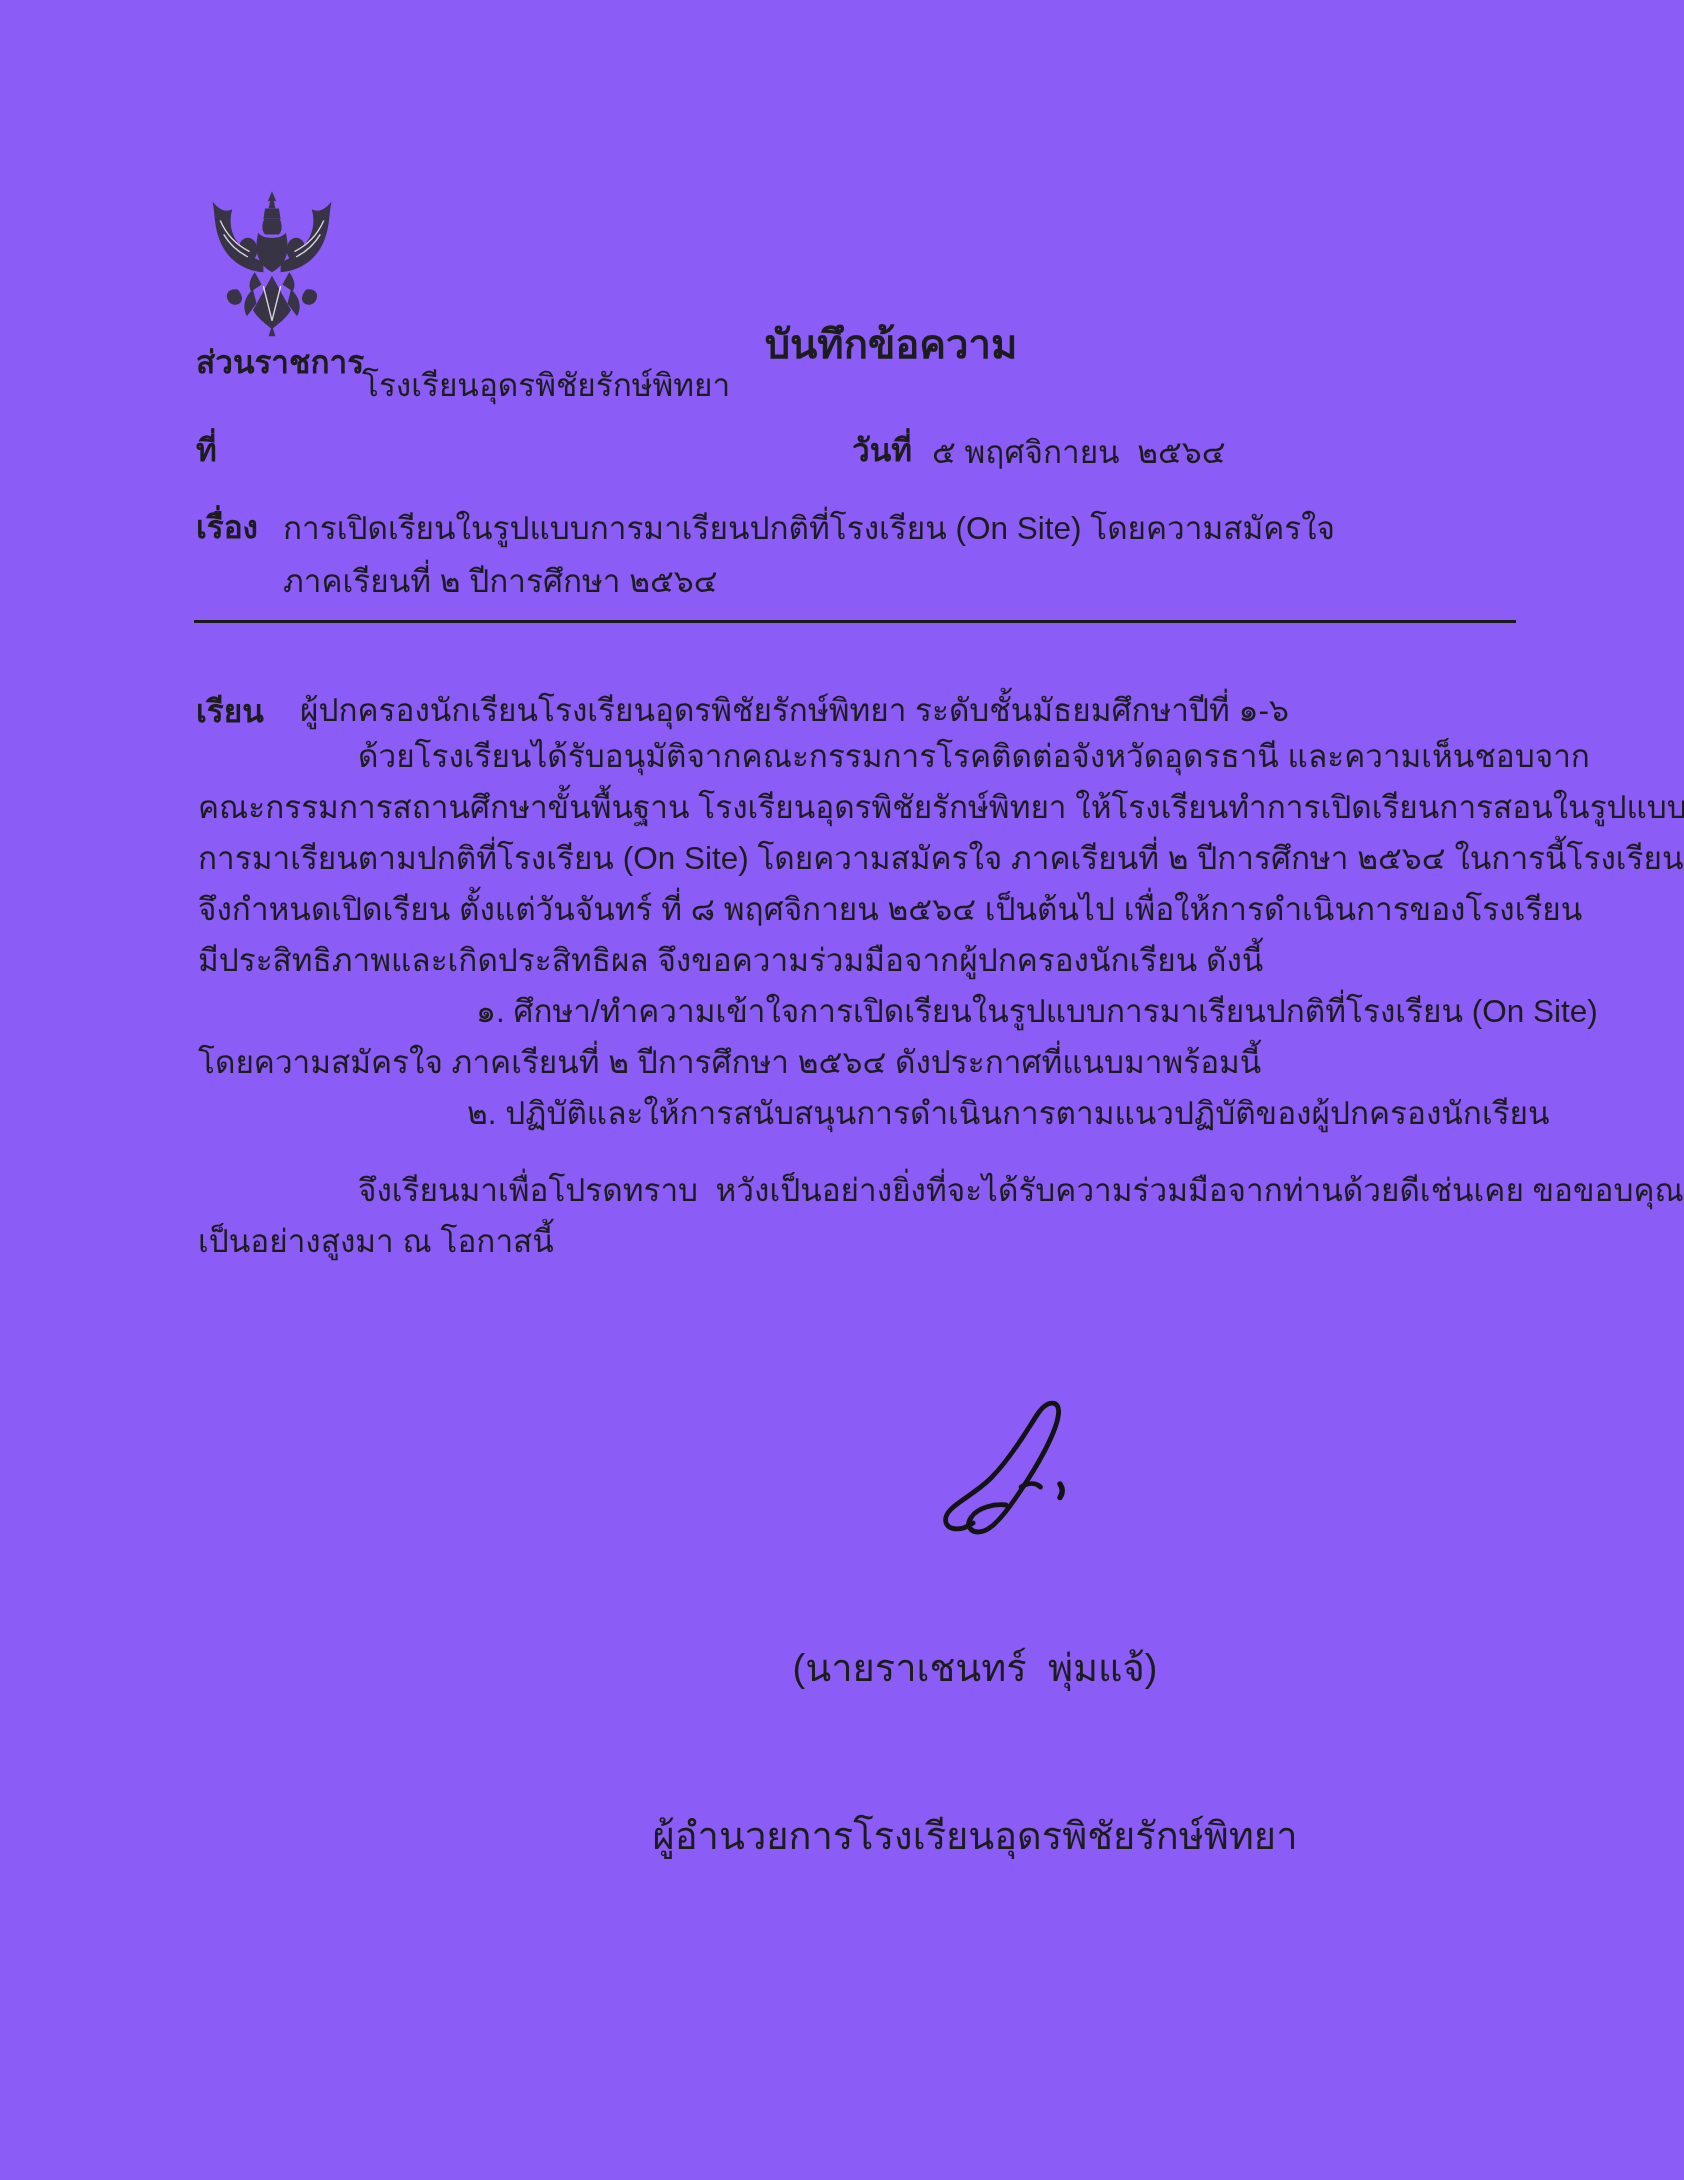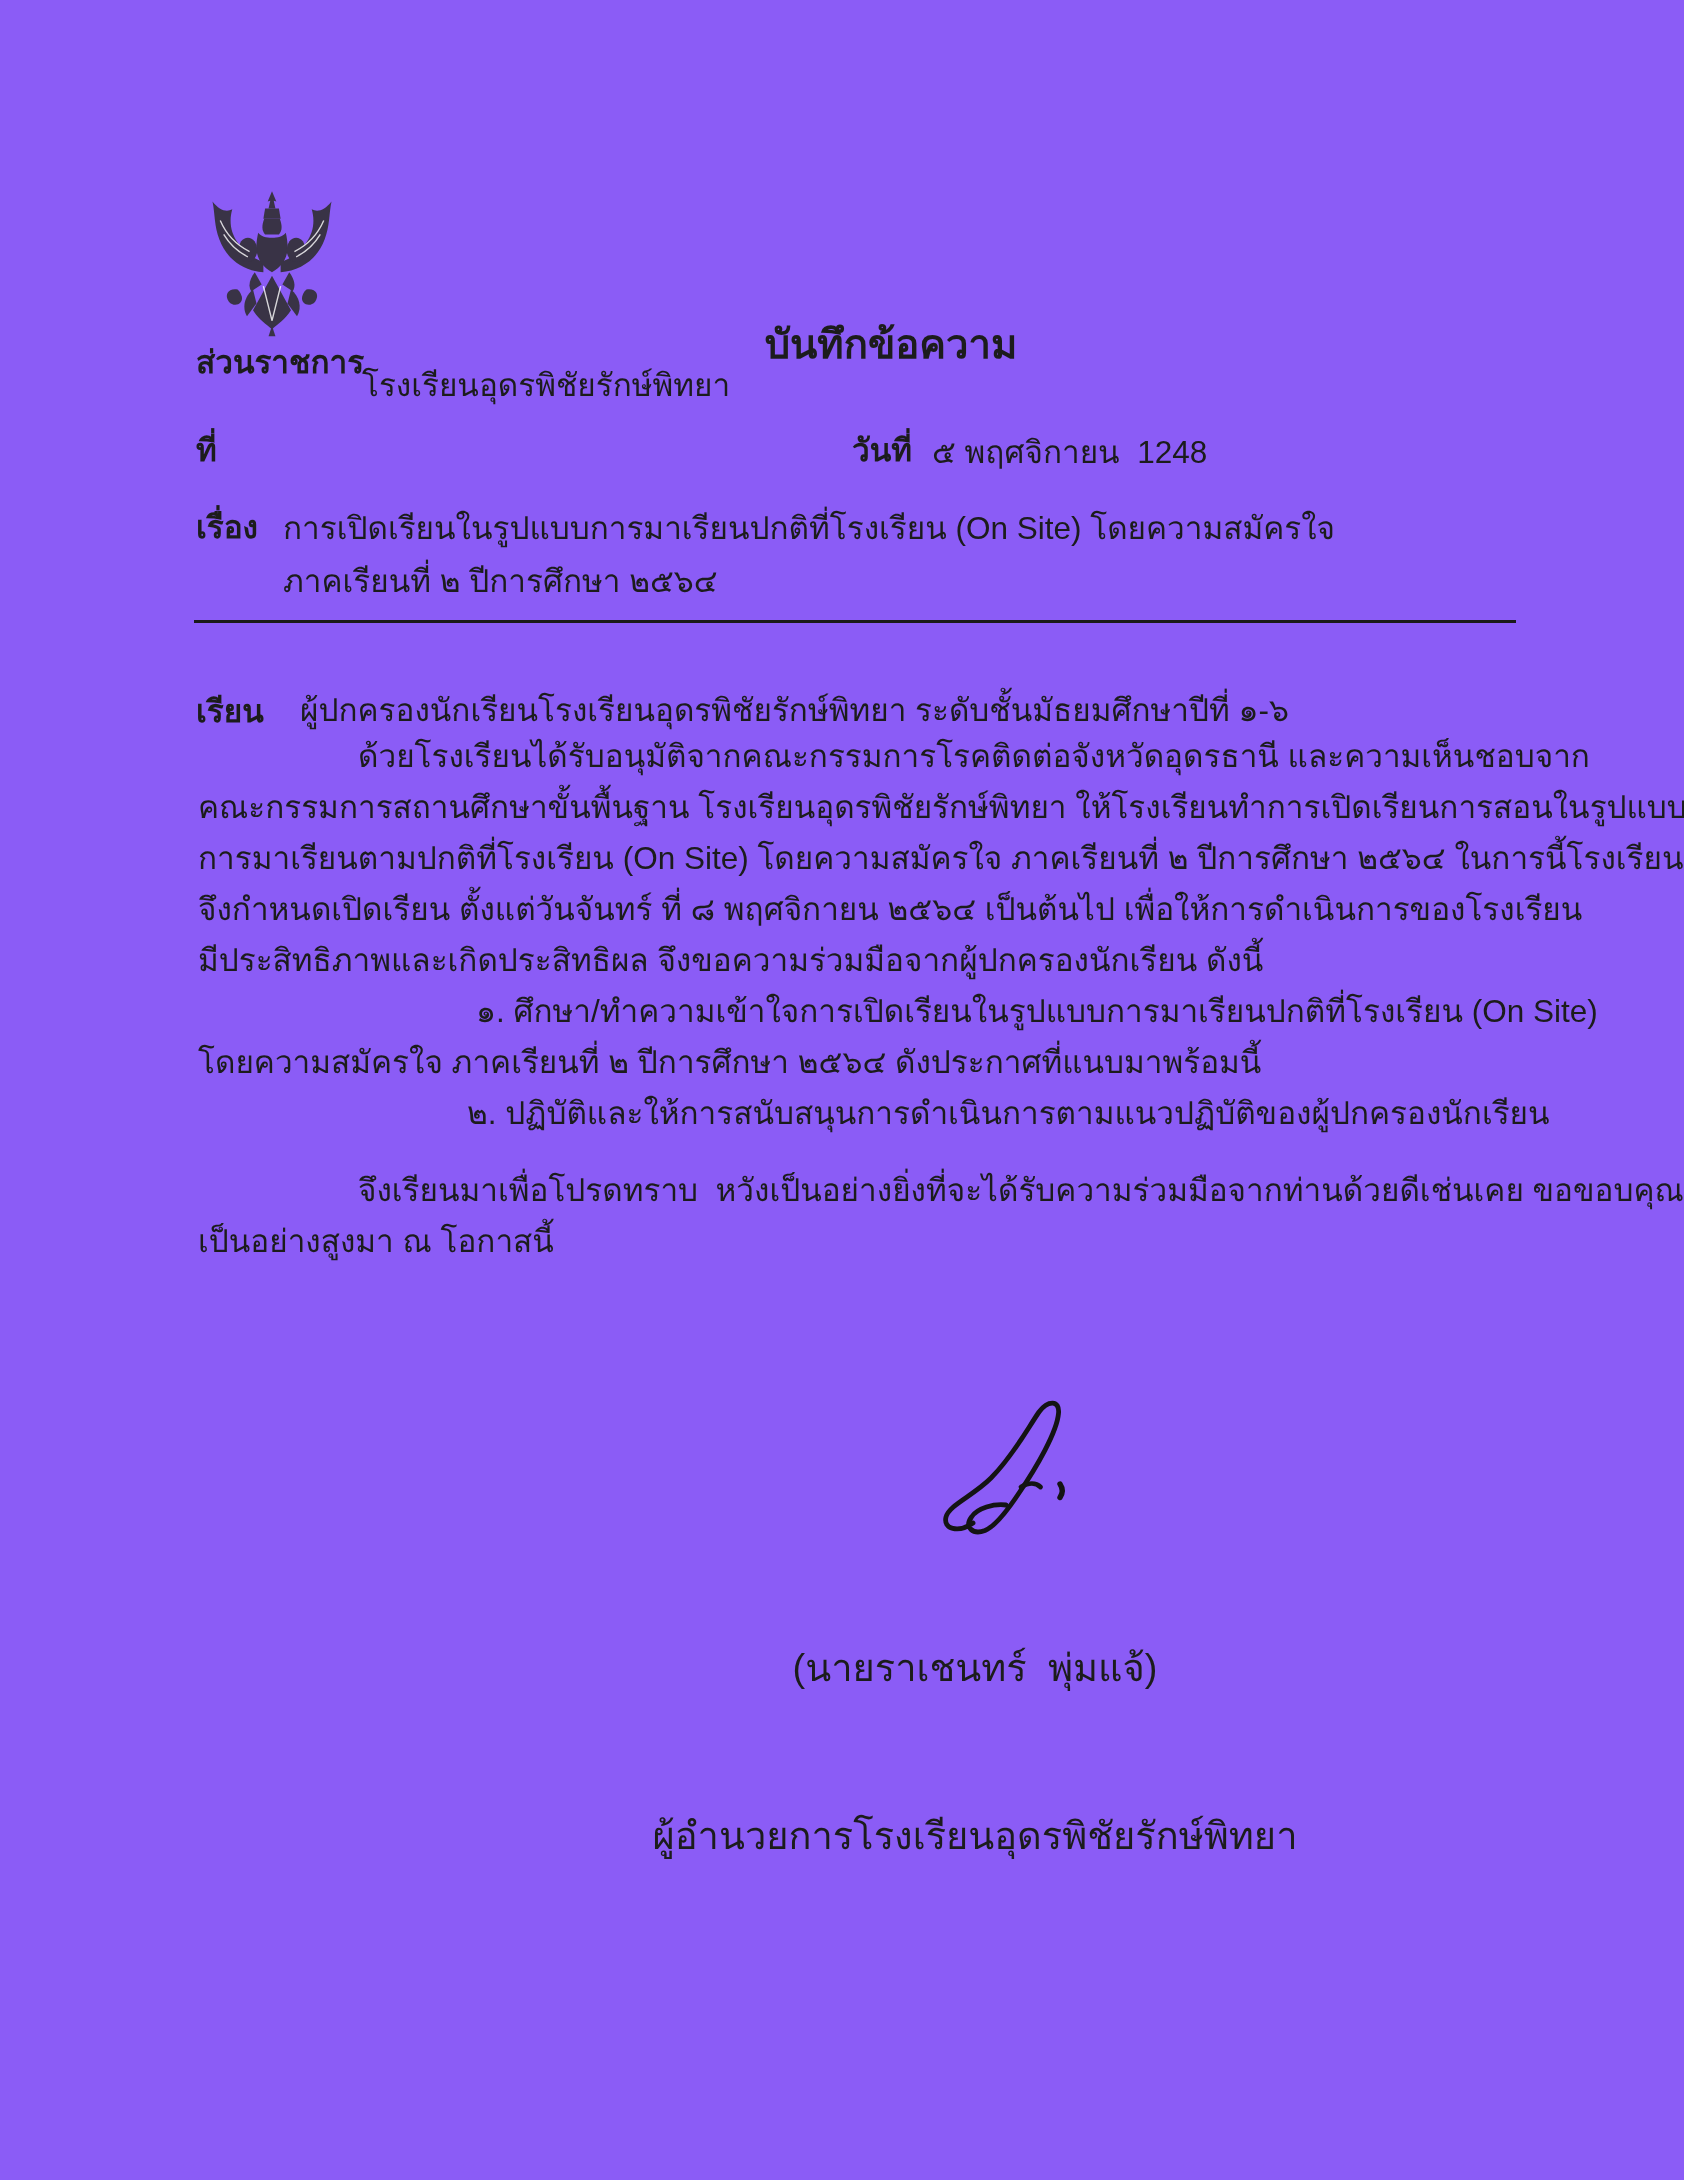--- a/index.html
+++ b/index.html
@@ -77,21 +77,21 @@
     </g>
   </svg>
 
   <div class="title">บันทึกข้อความ</div>
 
   <div class="t bold" style="left:196px;top:343px;">ส่วนราชการ</div>
   <div class="t" style="left:362px;top:366px;">โรงเรียนอุดรพิชัยรักษ์พิทยา</div>
 
   <div class="t bold" style="left:196px;top:431px;">ที่</div>
   <div class="t bold" style="left:852px;top:431px;">วันที่</div>
-  <div class="t" style="left:932px;top:433px;">๕ พฤศจิกายน  1248</div>
+  <div class="t" style="left:932px;top:433px;">๕ พฤศจิกายน  ๒๕๖๔</div>
 
   <div class="t bold" style="left:196px;top:508px;">เรื่อง</div>
   <div class="t" style="left:283px;top:509px;">การเปิดเรียนในรูปแบบการมาเรียนปกติที่โรงเรียน (On Site) โดยความสมัครใจ</div>
   <div class="t" style="left:283px;top:562px;">ภาคเรียนที่ ๒ ปีการศึกษา ๒๕๖๔</div>
 
   <div class="rule"></div>
 
   <div class="t bold" style="left:196px;top:692px;">เรียน</div>
   <div class="t" style="left:300px;top:691px;">ผู้ปกครองนักเรียนโรงเรียนอุดรพิชัยรักษ์พิทยา ระดับชั้นมัธยมศึกษาปีที่ ๑-๖</div>
 

